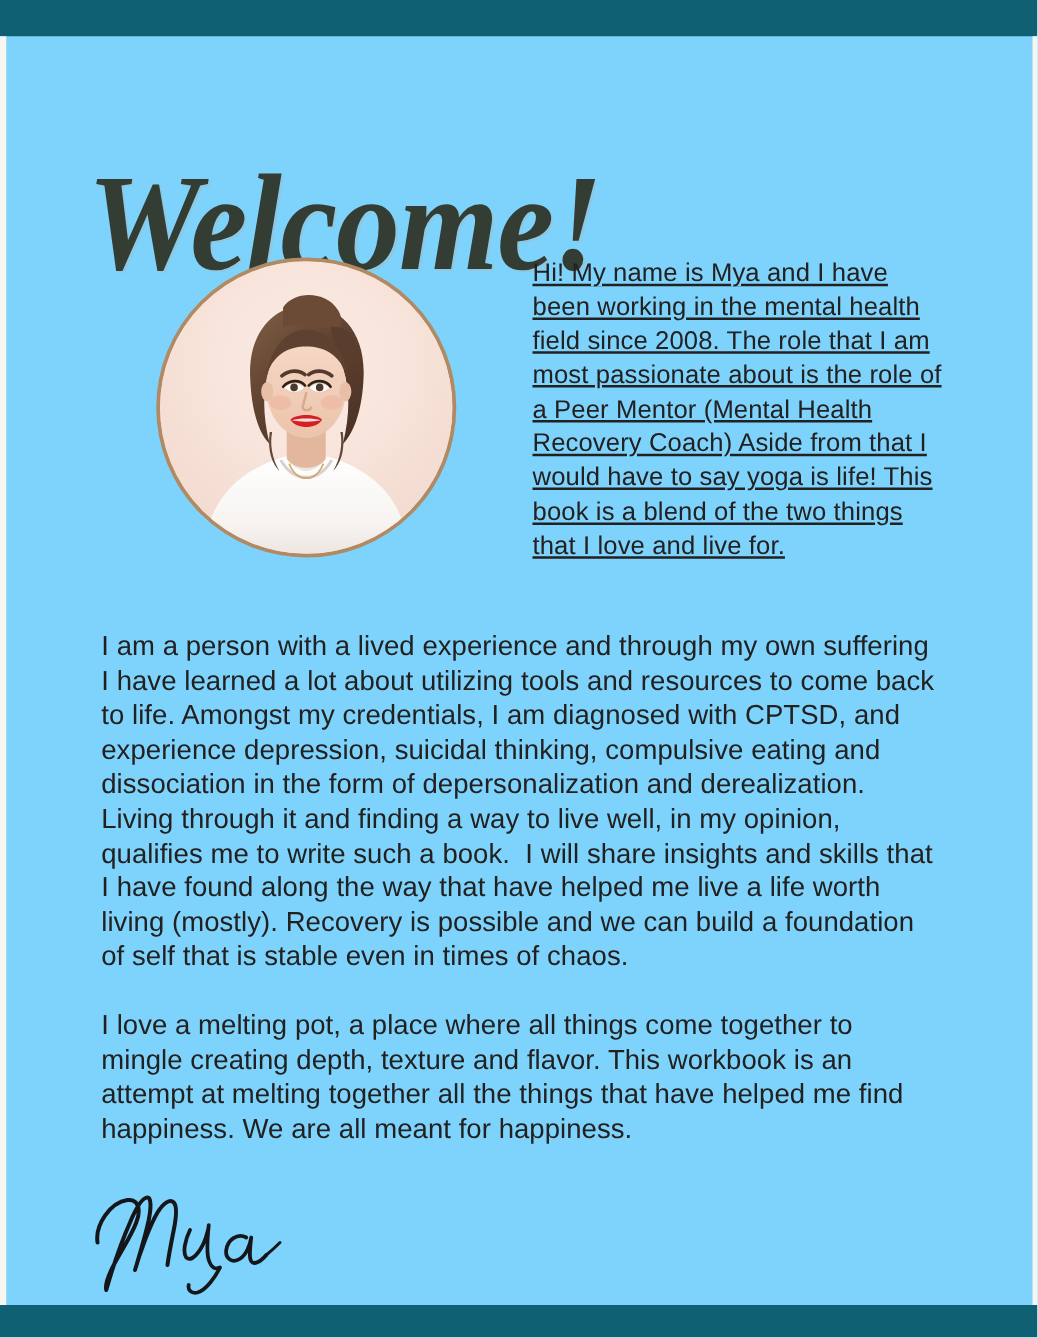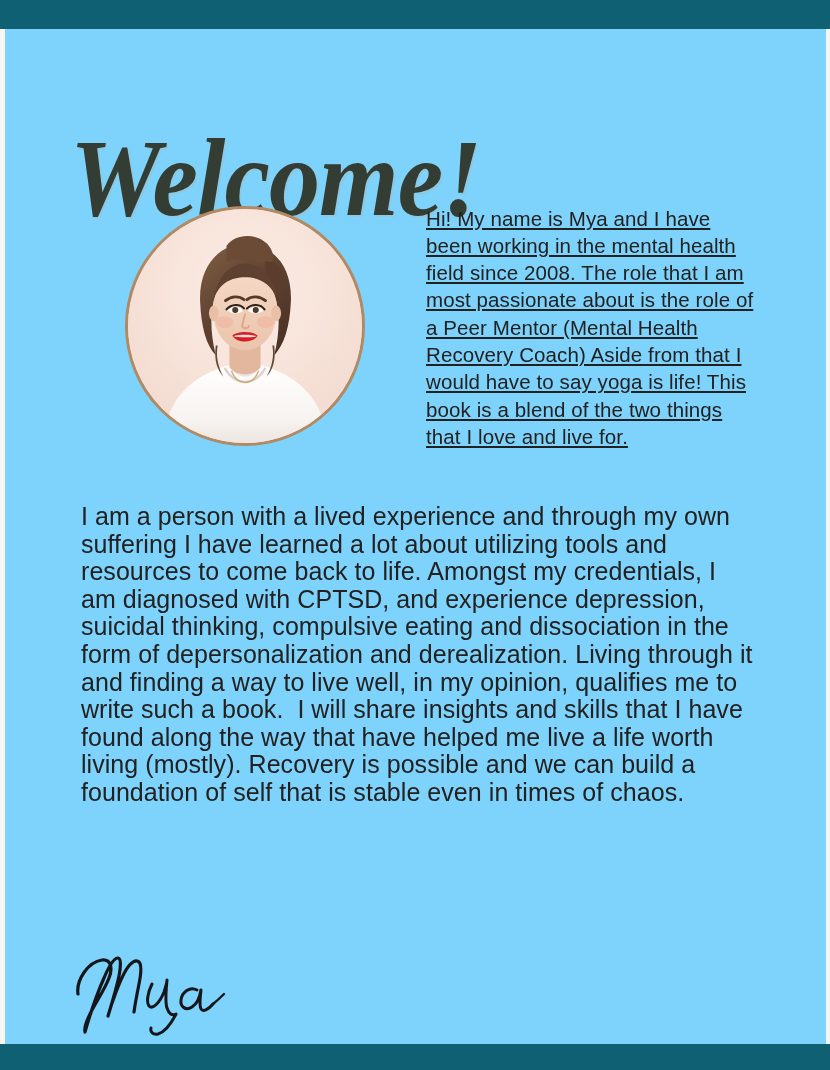--- a/index.html
+++ b/index.html
@@ -110,21 +110,21 @@
   }
 
   
   .body-wrap {
     position: absolute;
     left: 81px;
     top: 503px;
     width: 672px;
   }
   .body-para {
-    font-size: 25px;
+    font-size: 22px;
     line-height: 27.6px;
     color: #232020;
     letter-spacing: 0.05px;
     margin: 0 0 27px 0;
     white-space: pre-wrap;
   }
   .body-para:last-child {
     margin-bottom: 0;
   }
 
@@ -224,20 +224,21 @@
         <path d="M90 140 C88 156 92 166 98 172 C92 162 90 150 92 140 Z" fill="#4E3527" opacity="0.9"></path>
         <path d="M150 140 C152 156 148 166 142 172 C148 162 150 150 148 140 Z" fill="#4E3527" opacity="0.9"></path>
       </svg>
     </div>
   </div>
 
   <p class="intro">Hi! My name is Mya and I have been working in the mental health field since 2008. The role that I am most passionate about is the role of a Peer Mentor (Mental Health Recovery Coach) Aside from that I would have to say yoga is life! This book is a blend of the two things that I love and live for.</p>
 
   <div class="body-wrap">
     <p class="body-para">I am a person with a lived experience and through my own suffering I have learned a lot about utilizing tools and resources to come back to life. Amongst my credentials, I am diagnosed with CPTSD, and experience depression, suicidal thinking, compulsive eating and dissociation in the form of depersonalization and derealization. Living through it and finding a way to live well, in my opinion, qualifies me to write such a book.  I will share insights and skills that I have found along the way that have helped me live a life worth living (mostly). Recovery is possible and we can build a foundation of self that is stable even in times of chaos.</p>
+    <p class="body-para">I love a melting pot, a place where all things come together to mingle creating depth, texture and flavor. This workbook is an attempt at melting together all the things that have helped me find happiness. We are all meant for happiness.</p>
   </div>
 
   <div class="signature">
     <svg viewBox="0 0 200 92" aria-hidden="true">
       <g fill="none" stroke="#15161A" stroke-linecap="round" stroke-linejoin="round">
 
         <path d="M12 48 C10 34 22 16 36 14 C45 13 47 22 43 32 C39 43 30 56 24 68 C20 76 18 82 19 86
                  C23 72 30 50 38 32 C43 20 48 12 52 12 C55 12 55 20 53 30 C50 44 45 60 42 70
                  C46 56 54 34 60 24 C65 16 70 13 73 16 C76 19 75 28 73 38 C71 48 69 58 68 66" stroke-width="3.2"></path>
 

